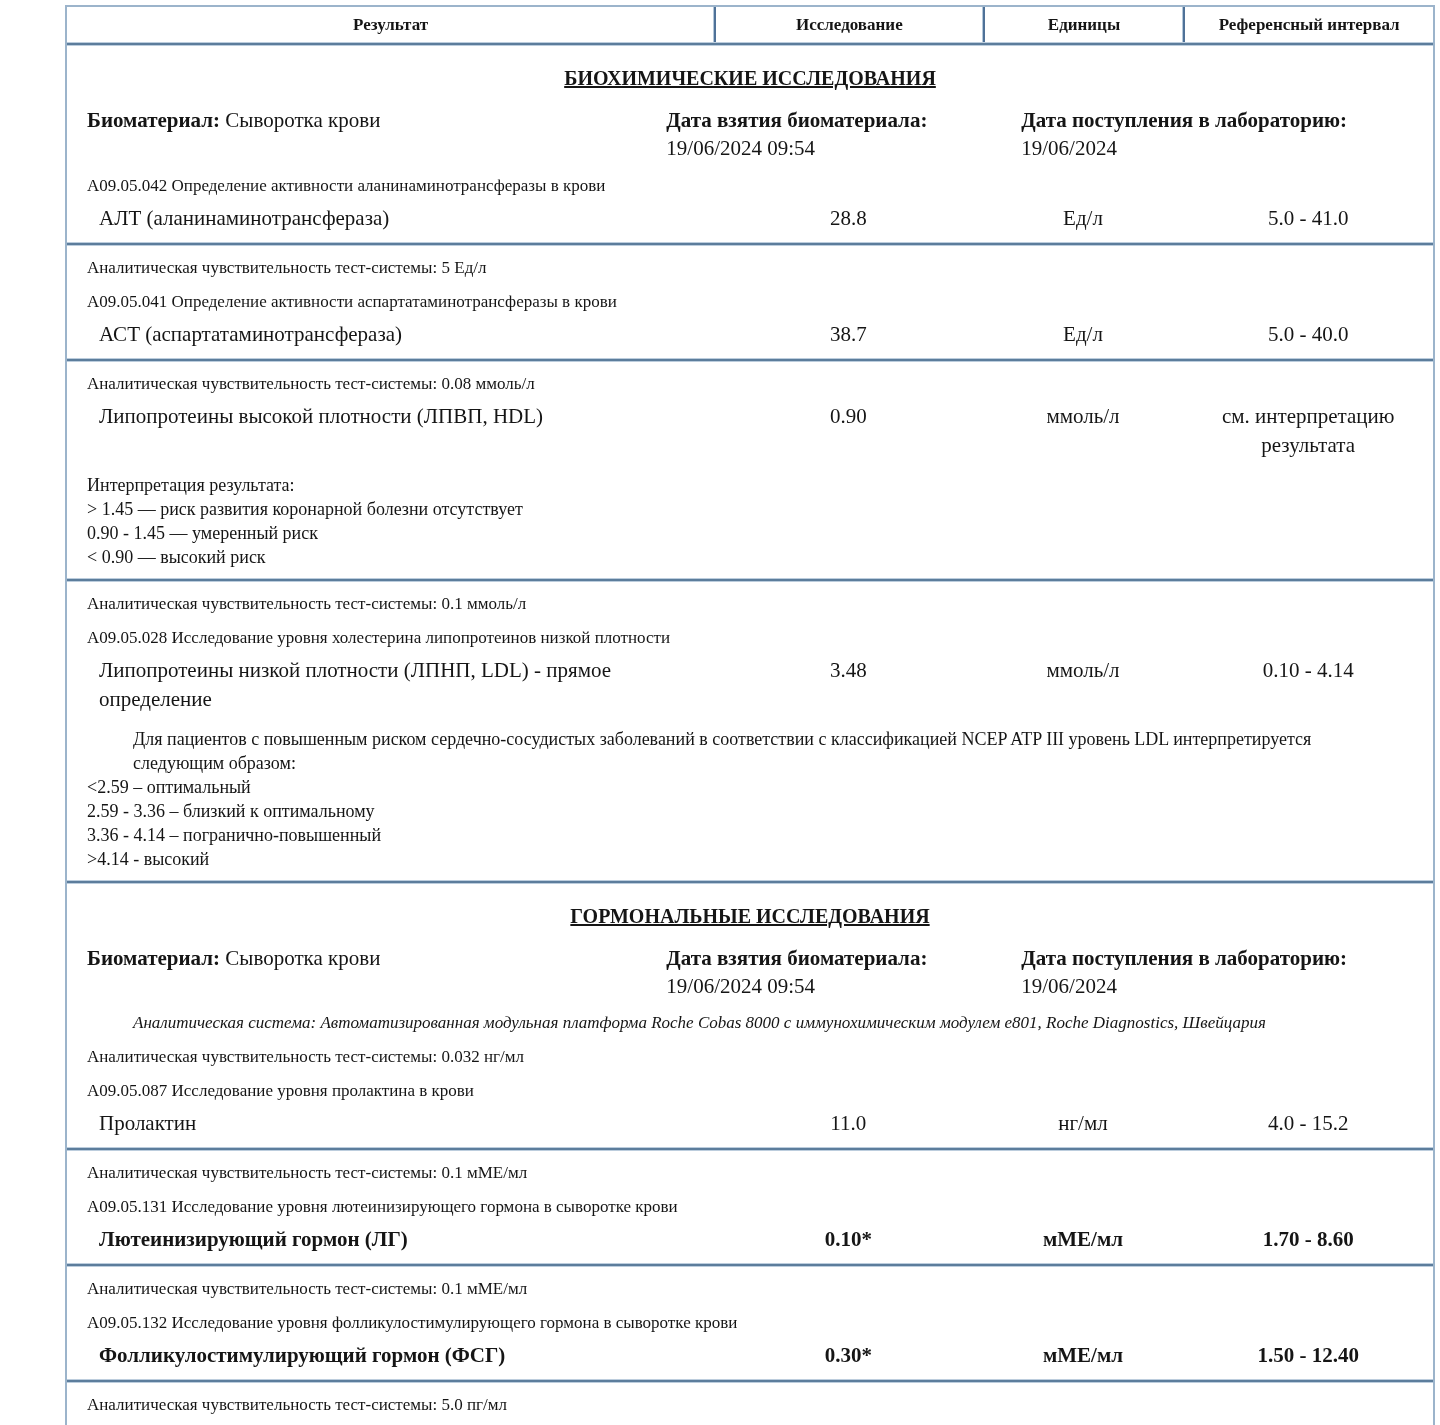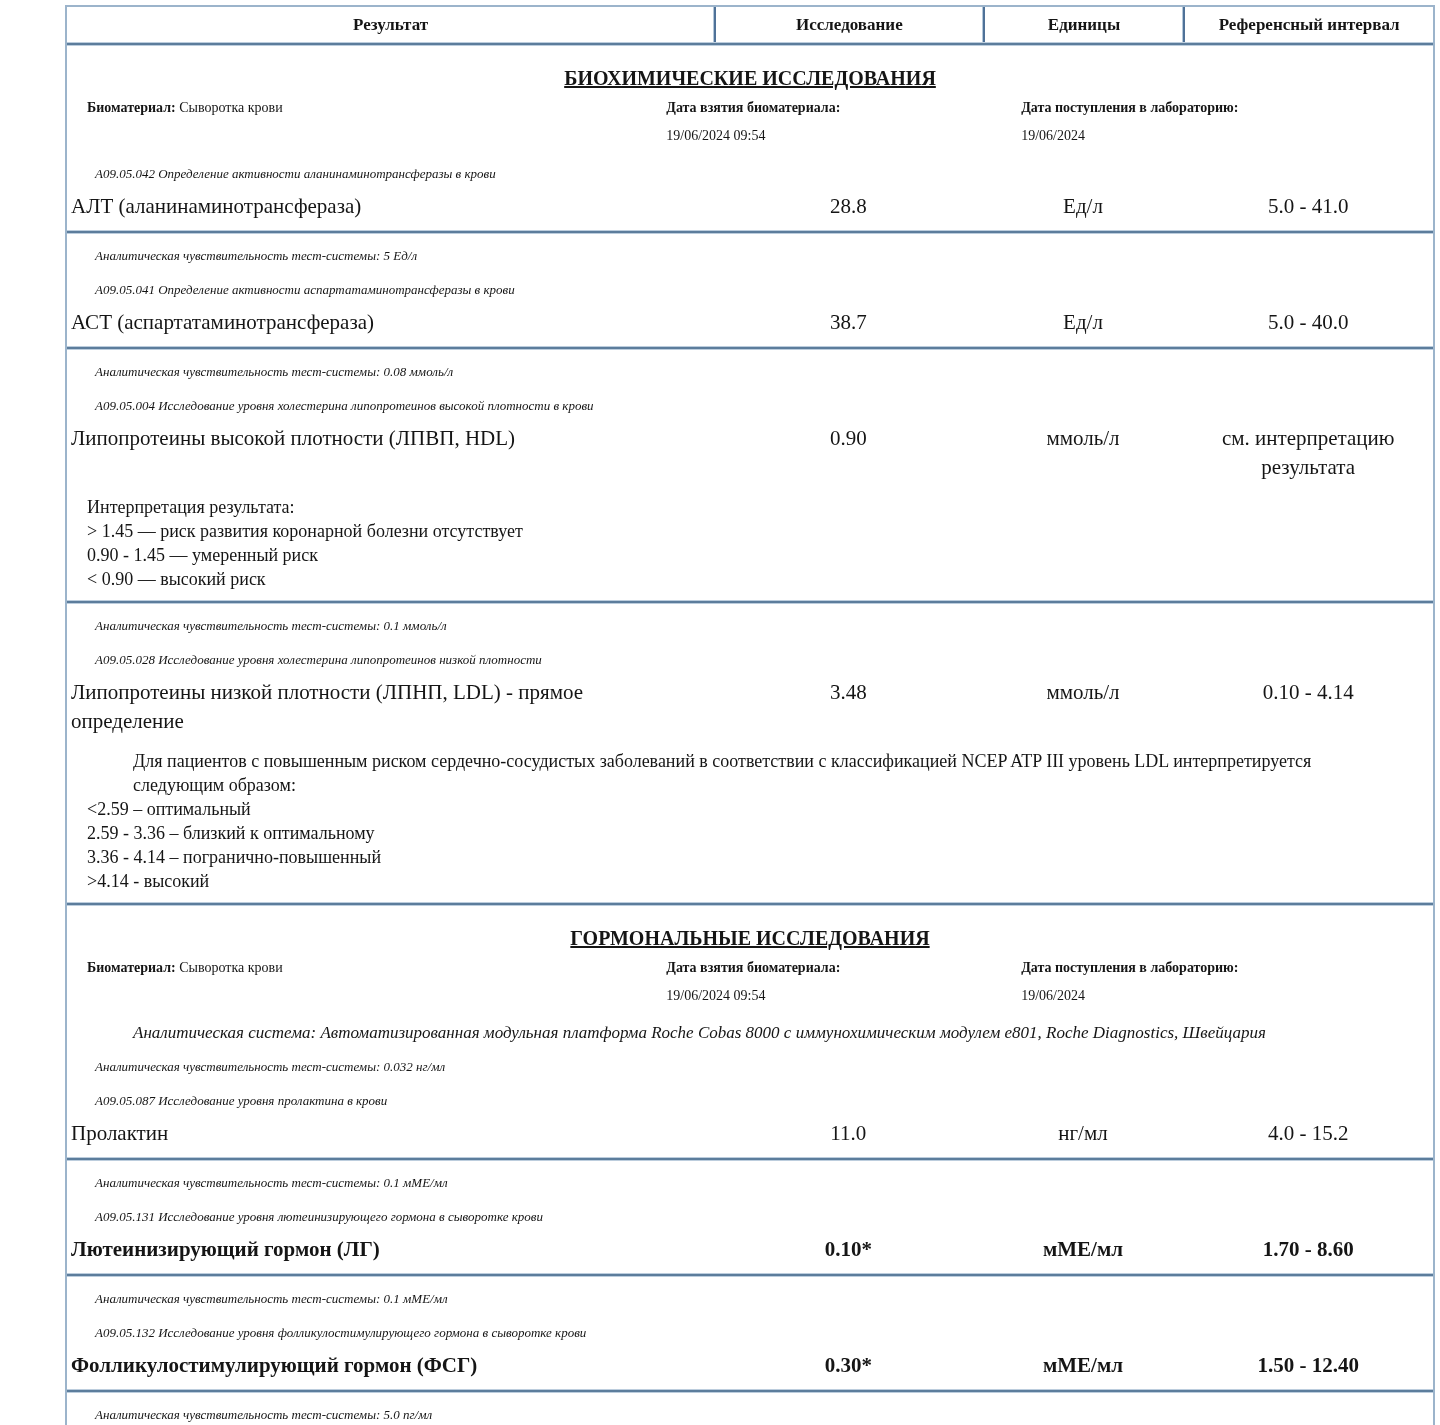--- a/index.html
+++ b/index.html
@@ -35,38 +35,37 @@
   .sec-title{
     text-align:center;
     font-weight:bold;
     font-size:20px;
     margin-top:21px;
   }
   .sec-title span{text-decoration:underline;}
   .bio{
     display:grid;
     grid-template-columns:598fr 344fr 428fr;
-    margin-top:4px;
-    font-size:14px;
+    margin-top:16px;
+    font-size:21px;
     line-height:28px;
     gap:24px;
   }
   .bio .bcell:first-child{padding-left:20px;}
   .b-label{font-weight:bold;}
   .code,.sens{
-    font-style:italic;
-    font-size:13px;
-    padding-left:28px;
+    font-size:17px;
+    padding-left:20px;
     line-height:21px;
   }
   .sens{margin-top:11px;}
   .code{margin-top:13px;}
   .trow{font-size:21px;margin-top:8px;line-height:29px;}
   .trow > div{text-align:center;}
-  .trow .tname{text-align:left;padding-left:4px;max-width:600px;}
+  .trow .tname{text-align:left;padding-left:32px;max-width:600px;}
   .strong{font-weight:bold;}
   .notes{margin-top:13px;}
   .note{
     font-size:18px;
     padding-left:20px;
     line-height:24px;
   }
   .note.para{max-width:1210px;margin-left:46px;}
 </style>
 </head>
@@ -114,21 +113,20 @@
       <div class="tname">АСТ (аспартатаминотрансфераза)</div>
       <div class="tres">38.7</div>
       <div class="tunits">Ед/л</div>
       <div class="tref">5.0 - 40.0</div>
     </div>
   </div>
   <div class="sep"></div>
 
   <div class="block">
     <div class="sens">Аналитическая чувствительность тест-системы: 0.08 ммоль/л</div>
-    <div class="code">А09.05.004 Исследование уровня холестерина липопротеинов высокой плотности в крови</div>
     <div class="trow grid4">
       <div class="tname">Липопротеины высокой плотности (ЛПВП, HDL)</div>
       <div class="tres">0.90</div>
       <div class="tunits">ммоль/л</div>
       <div class="tref">см. интерпретацию результата</div>
     </div>
     <div class="notes">
       <div class="note">Интерпретация результата:</div>
       <div class="note">&gt; 1.45 — риск развития коронарной болезни отсутствует</div>
       <div class="note">0.90 - 1.45 — умеренный риск</div>

